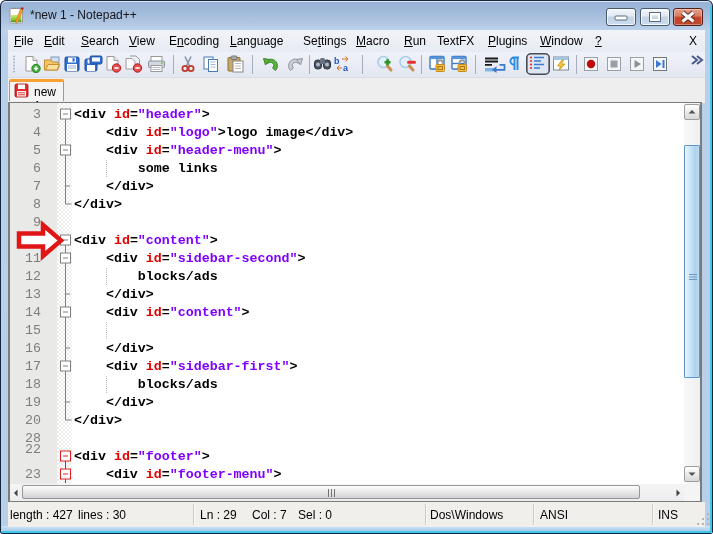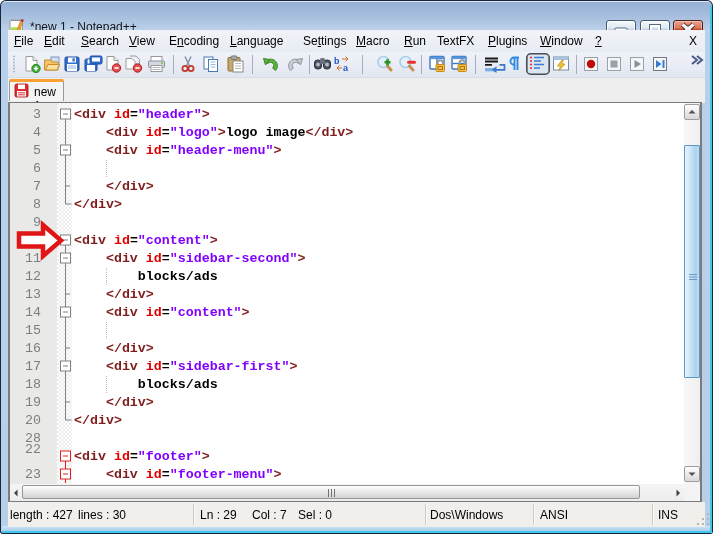--- a/index.html
+++ b/index.html
@@ -4,21 +4,21 @@
   *{box-sizing:border-box;}
   .abs{position:absolute;}
   body{width:713px;height:534px;position:relative;font-family:"Liberation Sans",sans-serif;overflow:hidden;}
   #win{position:absolute;left:0;top:0;width:713px;height:534px;
        border-radius:6px 6px 3px 3px;
        background:linear-gradient(180deg,#97b2d5 2px,#9fb9da 10px,#afc6e2 22px,#bcd2ea 30px,#b8d0ea 36px,#b7cfe9 100%);
        box-shadow:inset 0 0 0 1px #16263c, inset 0 2px 0 rgba(244,249,253,.75);}
   #accR{position:absolute;right:1px;top:6px;width:2px;bottom:2px;background:#41c7e8;}
   #accB{position:absolute;left:2px;right:1px;bottom:1px;height:2px;background:#41c7e8;}
 
-  #title{position:absolute;left:0;top:12px;width:713px;height:30px;}
+  #title{position:absolute;left:0;top:0;width:713px;height:30px;}
   #ttext{position:absolute;left:30px;top:8px;font-size:12px;color:#15151c;}
   .capbtn{position:absolute;top:8px;height:18px;border-radius:3px;border:1px solid #46586e;
           background:linear-gradient(180deg,#f3f7fb 0%,#dfe8f2 45%,#c3d2e4 50%,#cddcee 100%);
           box-shadow:inset 0 0 0 1px rgba(255,255,255,.8);}
   #btnmin{left:606px;width:30px;}
   #btnmax{left:640px;width:30px;}
   #btncls{left:673px;width:30px;border:1px solid #50201a;
           background:linear-gradient(180deg,#e8a08c 0%,#d97a5e 45%,#c44427 50%,#c0492e 100%);
           box-shadow:inset 0 0 0 1px rgba(255,255,255,.35);}
 
@@ -40,21 +40,21 @@
 
   #edborder{position:absolute;left:8px;top:102px;width:694px;height:400px;background:#7b7b7b;}
   #editor{position:absolute;left:10px;top:103px;width:690px;height:398px;background:#fff;overflow:hidden;}
   #nummargin{position:absolute;left:0;top:0;width:47px;height:381px;background:#e9e9e8;}
   #foldmargin{position:absolute;left:47px;top:0;width:15px;height:381px;
       background:repeating-conic-gradient(#ffffff 0% 25%, #ececec 0% 50%);background-size:4px 4px;}
   .ln{position:absolute;width:31px;text-align:right;font-family:"Liberation Mono",monospace;
       font-size:13.3px;line-height:18px;color:#7e7e7e;}
   .cl{position:absolute;left:64px;font-family:"Liberation Mono",monospace;font-size:13.3px;
       line-height:18px;font-weight:bold;white-space:pre;color:#000;}
-  .b{color:#7f1d1d;} .r{color:#e00000;} .p{color:#8000ff;}
+  .b{color:#000000;} .r{color:#e00000;} .p{color:#8000ff;}
   .ig{position:absolute;left:96px;width:1px;height:18px;
       background:repeating-linear-gradient(180deg,#bdbdbd 0 1px,#ffffff 1px 2px);}
 
   #vscroll{position:absolute;left:674px;top:0;width:16px;height:381px;background:linear-gradient(90deg,#f8f8f8,#efefef);}
   .sbtn{position:absolute;width:16px;height:16px;border:1px solid #9d9d9d;border-radius:2px;
         background:linear-gradient(180deg,#fefefe,#ebebeb 50%,#d8d8d8);}
   #vthumb{position:absolute;left:0px;top:42px;width:16px;height:233px;border:1px solid #5f96c5;border-radius:1px;
         background:linear-gradient(90deg,#e8f4fc 0%,#cde6f8 35%,#aed2ee 75%,#bcdcf2 100%);}
   #hscroll{position:absolute;left:0;top:381px;width:674px;height:17px;background:linear-gradient(180deg,#f5f5f5,#ededed);}
   #hthumb{position:absolute;left:12px;top:1px;width:618px;height:14px;border:1px solid #979797;border-radius:2px;
@@ -313,20 +313,21 @@
 <div id="editor">
   <div id="nummargin"></div>
   <div id="foldmargin"></div>
   <div class="ln" style="top:2.5px">3</div>
     <div class="cl" style="top:2.5px"><span class="b">&lt;div&nbsp;</span><span class="r">id</span>=<span class="p">"header"</span><span class="b">&gt;</span></div>
     <div class="ln" style="top:20.5px">4</div>
     <div class="cl" style="top:20.5px">&nbsp;&nbsp;&nbsp;&nbsp;<span class="b">&lt;div&nbsp;</span><span class="r">id</span>=<span class="p">"logo"</span><span class="b">&gt;</span>logo&nbsp;image<span class="b">&lt;/div&gt;</span></div>
     <div class="ln" style="top:38.5px">5</div>
     <div class="cl" style="top:38.5px">&nbsp;&nbsp;&nbsp;&nbsp;<span class="b">&lt;div&nbsp;</span><span class="r">id</span>=<span class="p">"header-menu"</span><span class="b">&gt;</span></div>
     <div class="ln" style="top:56.5px">6</div>
+    <div class="cl" style="top:56.5px">&nbsp;&nbsp;&nbsp;&nbsp;&nbsp;&nbsp;&nbsp;&nbsp;some&nbsp;links</div>
     <div class="ln" style="top:74.5px">7</div>
     <div class="cl" style="top:74.5px">&nbsp;&nbsp;&nbsp;&nbsp;<span class="b">&lt;/div&gt;</span></div>
     <div class="ln" style="top:92.5px">8</div>
     <div class="cl" style="top:92.5px"><span class="b">&lt;/div&gt;</span></div>
     <div class="ln" style="top:110.5px">9</div>
     <div class="ln" style="top:128.5px">10</div>
     <div class="cl" style="top:128.5px"><span class="b">&lt;div&nbsp;</span><span class="r">id</span>=<span class="p">"content"</span><span class="b">&gt;</span></div>
     <div class="ln" style="top:146.5px">11</div>
     <div class="cl" style="top:146.5px">&nbsp;&nbsp;&nbsp;&nbsp;<span class="b">&lt;div&nbsp;</span><span class="r">id</span>=<span class="p">"sidebar-second"</span><span class="b">&gt;</span></div>
     <div class="ln" style="top:164.5px">12</div>

